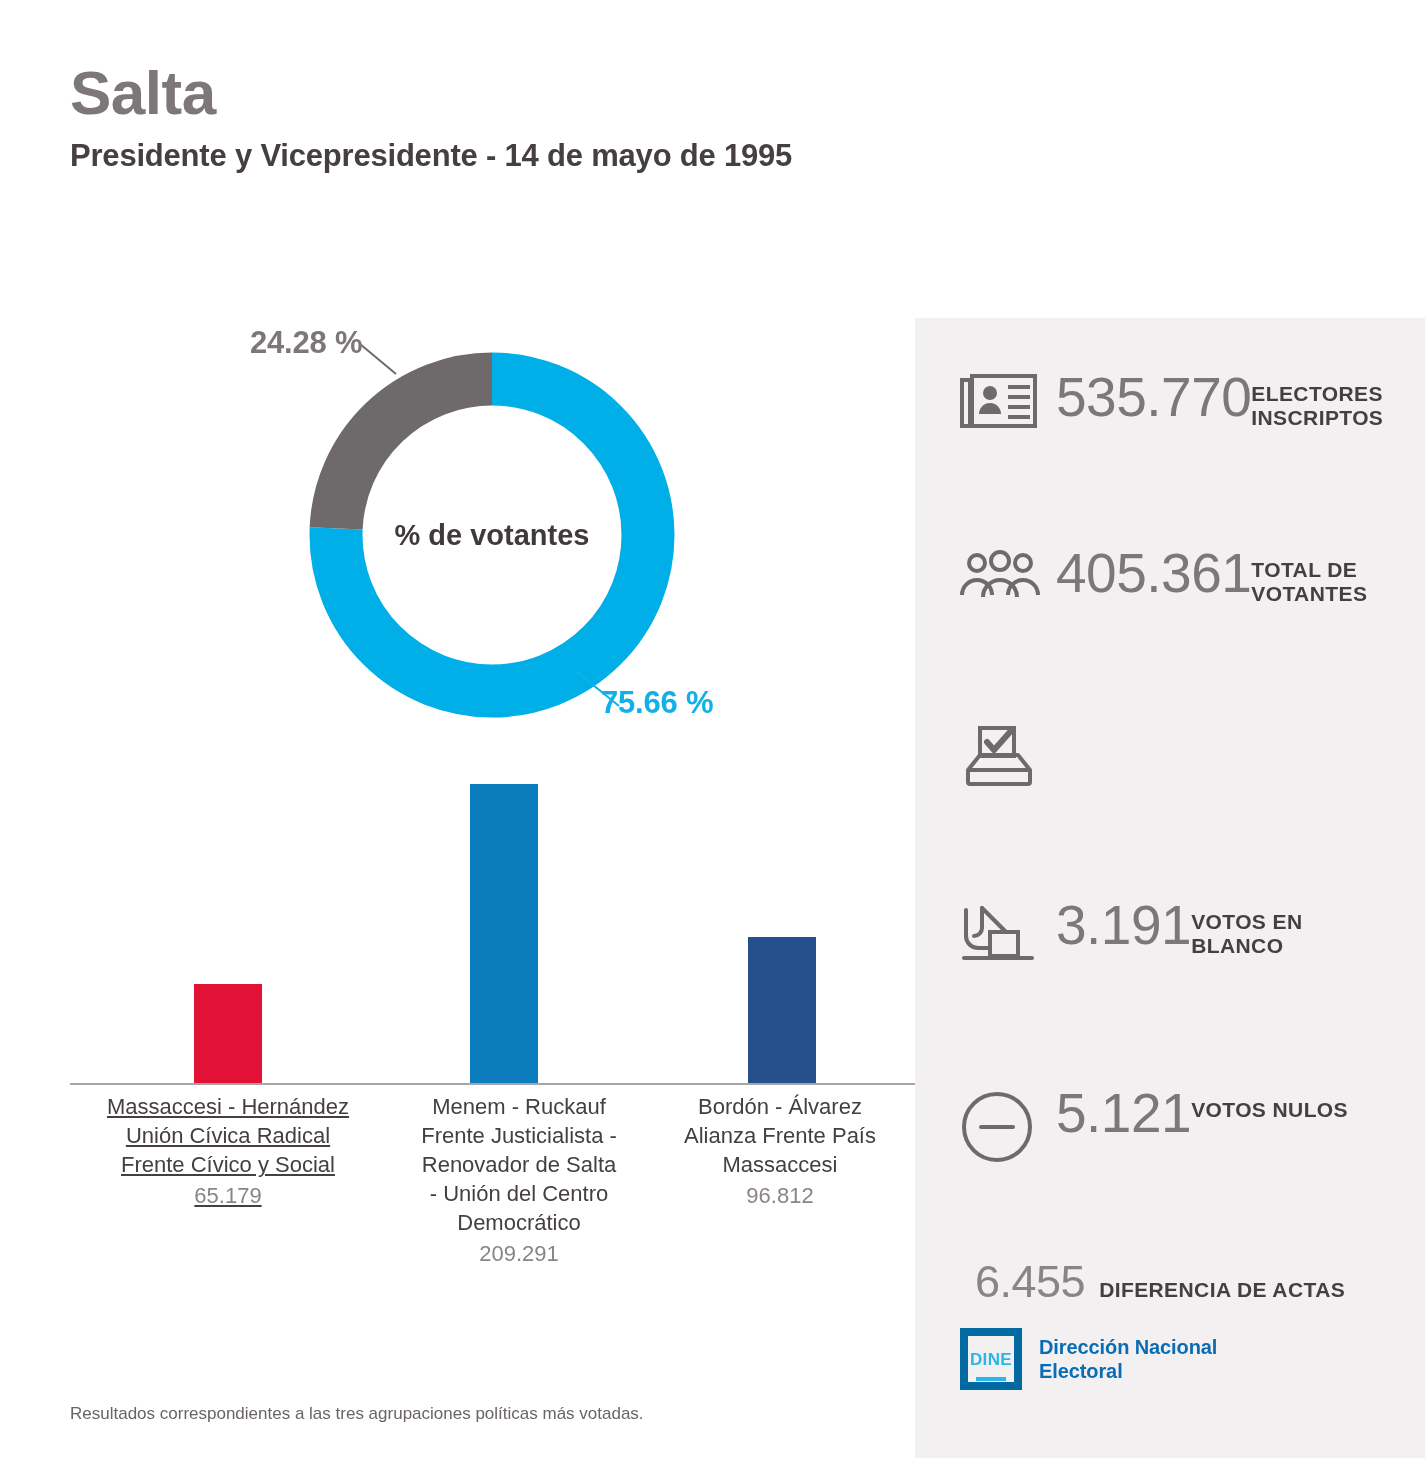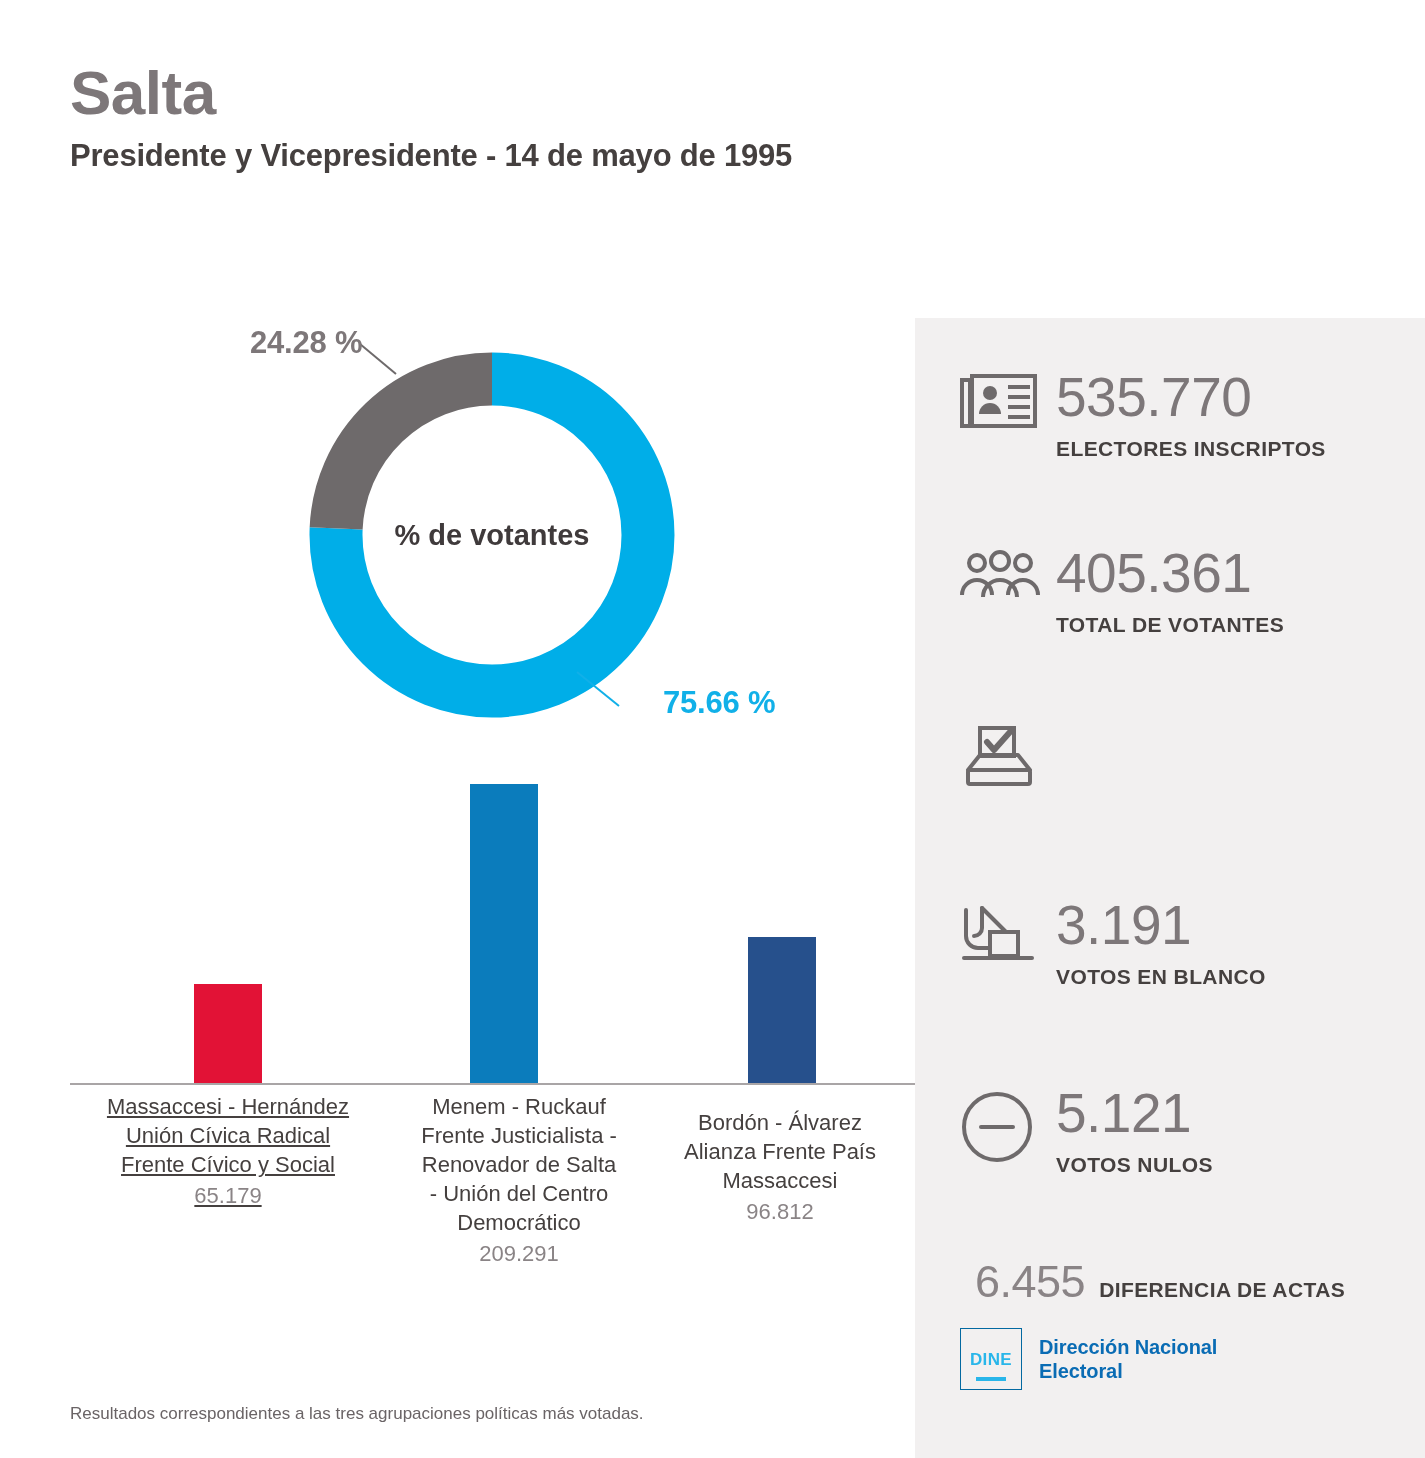--- a/index.html
+++ b/index.html
@@ -59,21 +59,21 @@
     width: 96px;
     flex: 0 0 96px;
     display: flex;
     align-items: center;
     justify-content: flex-start;
     padding-top: 4px;
   }
   .stat-text {
     flex: 1;
     display: flex;
-    flex-direction: column;
+    flex-direction: row;
   }
   .stat-value {
     font-size: 55px;
     color: #7d7779;
     line-height: 1.0;
     letter-spacing: -0.5px;
   }
   .stat-label {
     font-size: 21px;
     font-weight: bold;
@@ -115,21 +115,21 @@
     position: absolute;
     left: 45px;
     top: 1010px;
     display: flex;
     align-items: center;
     gap: 17px;
   }
   .dine-mark {
     width: 62px;
     height: 62px;
-    border: 1px solid #0369a1;
+    border: 8px solid #0369a1;
     display: flex;
     flex-direction: column;
     align-items: center;
     justify-content: center;
     box-sizing: border-box;
   }
   .dine-mark .bar {
     width: 30px;
     height: 4px;
     background: #29b6ea;
@@ -177,21 +177,21 @@
     font-size: 31px;
     font-weight: bold;
     letter-spacing: -0.2px;
   }
   .pct-gray {
     left: 250px;
     top: 325px;
     color: #7d7779;
   }
   .pct-cyan {
-    left: 663px;
+    left: 601px;
     top: 685px;
     color: #11b0e8;
   }
 
   
   .bars {
     position: absolute;
     left: 70px;
     top: 760px;
     width: 845px;
@@ -229,21 +229,21 @@
   }
   .bar-label .name { display: block; }
   .bar-label .party { display: block; }
   .bar-label .votes {
     display: block;
     color: #8a8486;
     margin-top: 2px;
   }
   .bl-1 { width: 300px; margin-left: 8px; text-decoration: underline; }
   .bl-2 { width: 262px; margin-left: 10px; }
-  .bl-3 { width: 250px; margin-left: 5px; margin-top: 16px; }
+  .bl-3 { width: 250px; margin-left: 5px; }
 
   
   .footnote {
     position: absolute;
     left: 70px;
     top: 1404px;
     font-size: 17px;
     color: #6a6466;
   }
 

